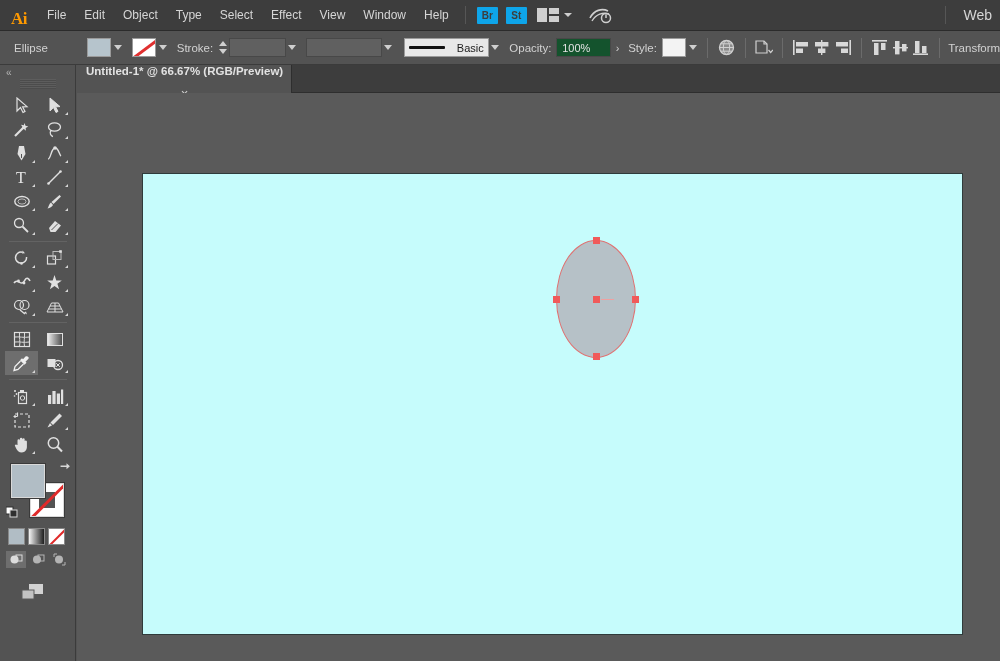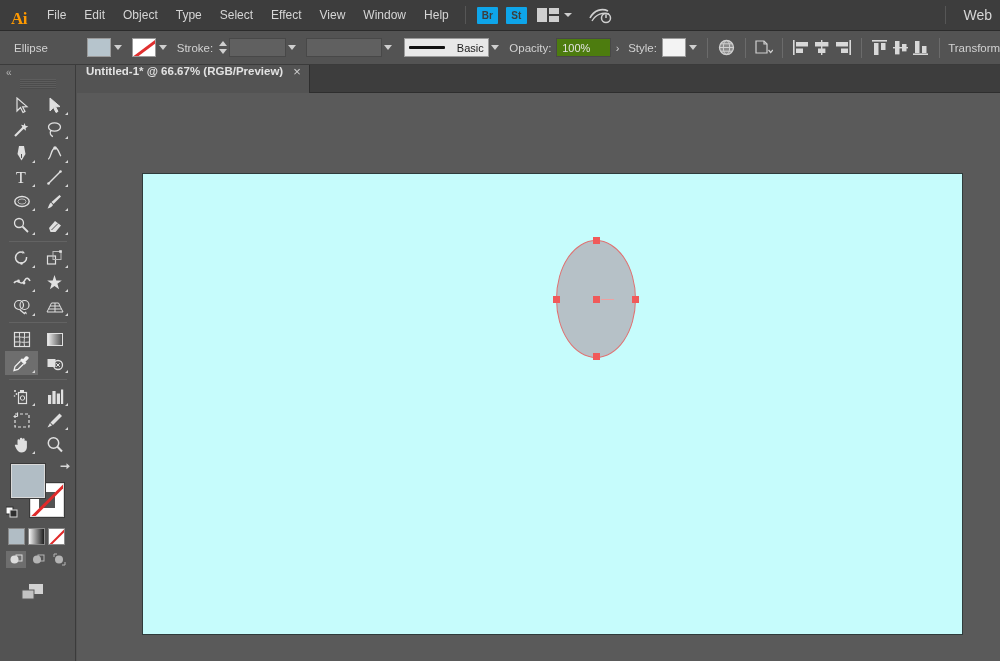--- a/index.html
+++ b/index.html
@@ -91,38 +91,39 @@
     display: flex; align-items: center; color: #e3e3e3; font-size: 11px;
     padding: 0 4px;
   }
   .brush-field {
     height: 19px; width: 90px; background: #e8e8e8; border: 1px solid #9a9a9a;
     display: flex; align-items: center; padding: 0 4px; gap: 12px;
   }
   .brush-line { flex: 1; height: 3px; background: #111; border-radius: 1px; }
   .brush-name { color: #1b1b1b; font-size: 11px; }
   .opa-field {
-    height: 19px; width: 58px; background: #4d7c0f; border: 1px solid #484848;
+    height: 19px; width: 58px; background: #14532d; border: 1px solid #484848;
     color: #e3e3e3; font-size: 11px; display: flex; align-items: center; padding-left: 5px;
   }
   .arrow-r { color: #cfcfcf; font-size: 11px; padding: 0 5px; }
   .sw-white { width: 26px; height: 19px; border: 1px solid #9a9a9a; background: #f3f3f3; }
   .cb-sep { width: 1px; height: 20px; background: #6b6b6b; margin: 0 8px; }
   .ico-btn { width: 22px; height: 20px; display: flex; align-items: center; justify-content: center; }
 
   
   .tabbar {
     position: absolute; top: 65px; left: 76px; width: 924px; height: 28px;
     background: #3d3d3d; border-bottom: 1px solid #2e2e2e;
     display: flex; align-items: stretch;
   }
   .doc-tab {
     height: 28px; background: #535353;
-    display: flex; align-items: flex-start; padding: 0 8px 0 10px; gap: 10px;
+    display: flex; align-items: center; padding: 0 8px 0 10px; gap: 10px;
     border-right: 1px solid #2e2e2e;
+    flex-direction: column;
   }
   .doc-tab-title { color: #e2e2e2; font-size: 11.5px; font-weight: bold; white-space: nowrap; }
   .tab-close { color: #d0d0d0; font-size: 13px; line-height: 1; }
 
   
   .toolbar {
     position: absolute; top: 65px; left: 0; width: 76px; height: 596px;
     background: #535353; border-right: 1px solid #3b3b3b;
   }
   .tb-grip { height: 14px; display: flex; align-items: center; padding-left: 6px; }

